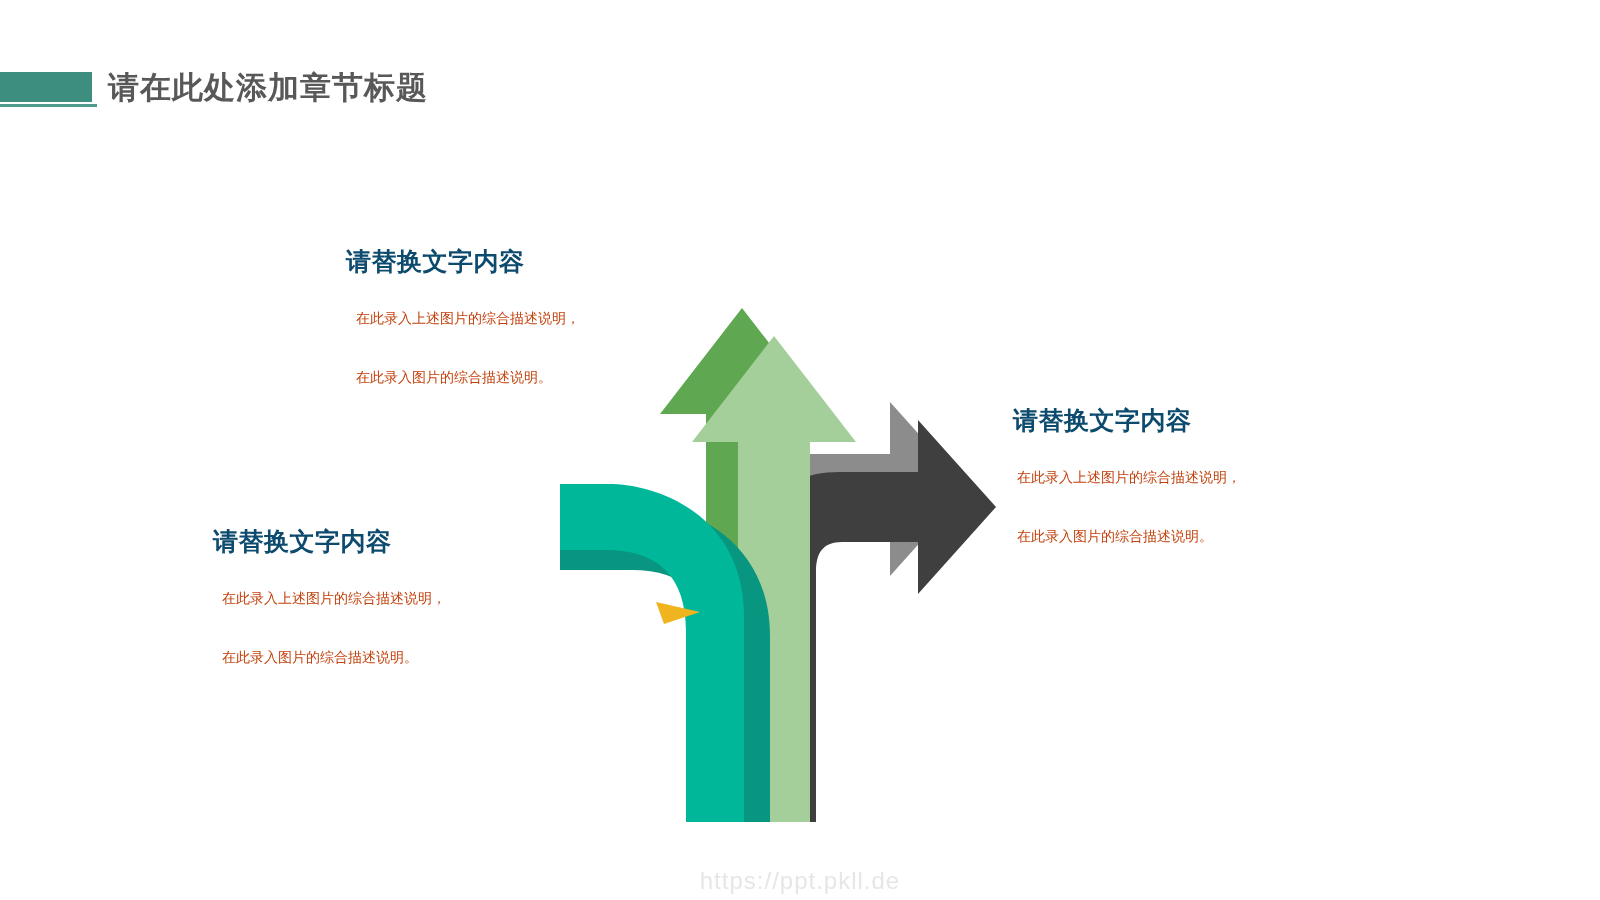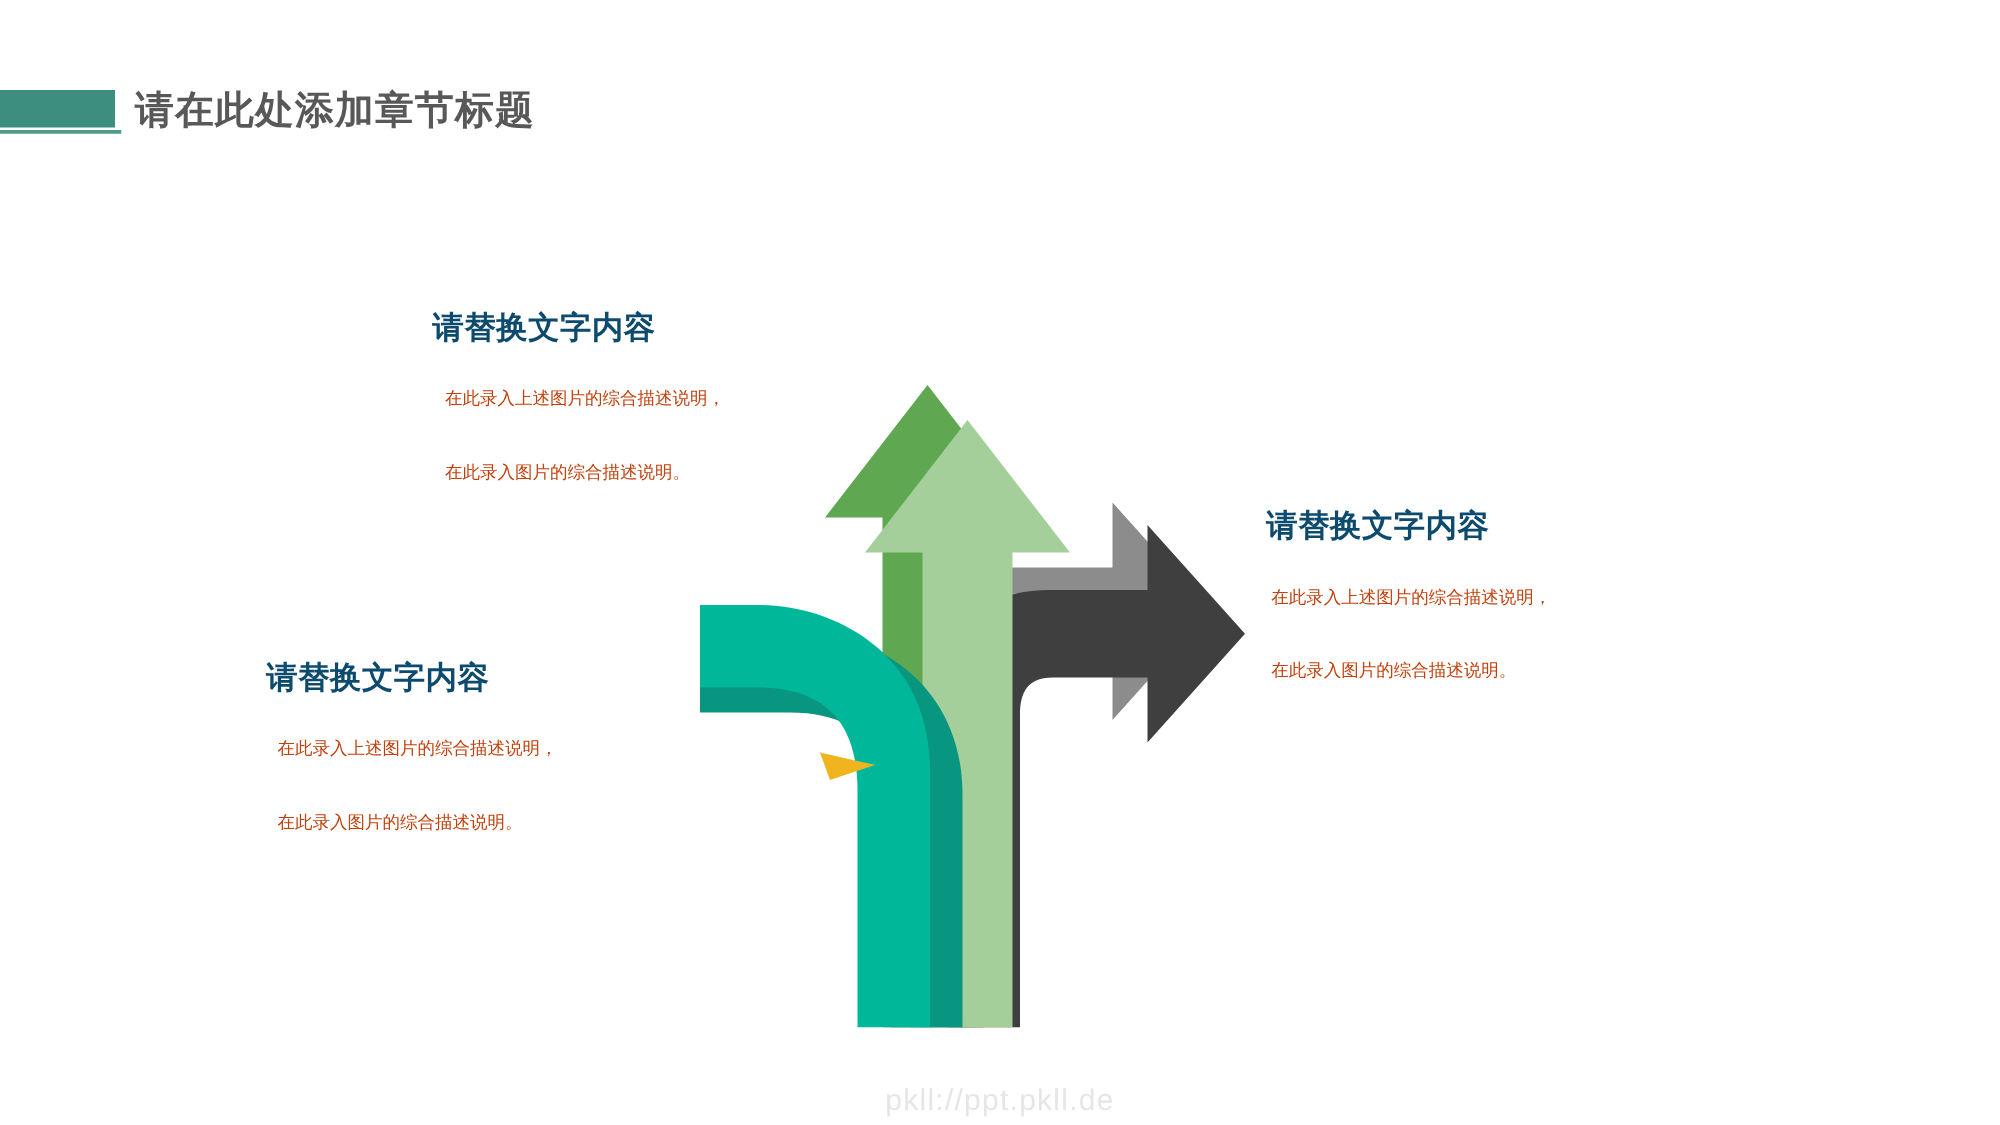--- a/index.html
+++ b/index.html
@@ -234,15 +234,15 @@
     <p class="tb-body">在此录入上述图片的综合描述说明，</p>
     <p class="tb-body">在此录入图片的综合描述说明。</p>
   </div>
 
   <div class="text-block" id="text-bottom-left">
     <p class="tb-heading">请替换文字内容</p>
     <p class="tb-body">在此录入上述图片的综合描述说明，</p>
     <p class="tb-body">在此录入图片的综合描述说明。</p>
   </div>
 
-  <div id="watermark">pkll://ppt.pkll.de</div>
+  <div id="watermark">https://ppt.pkll.de</div>
 
 </div>
 
 </body></html>

